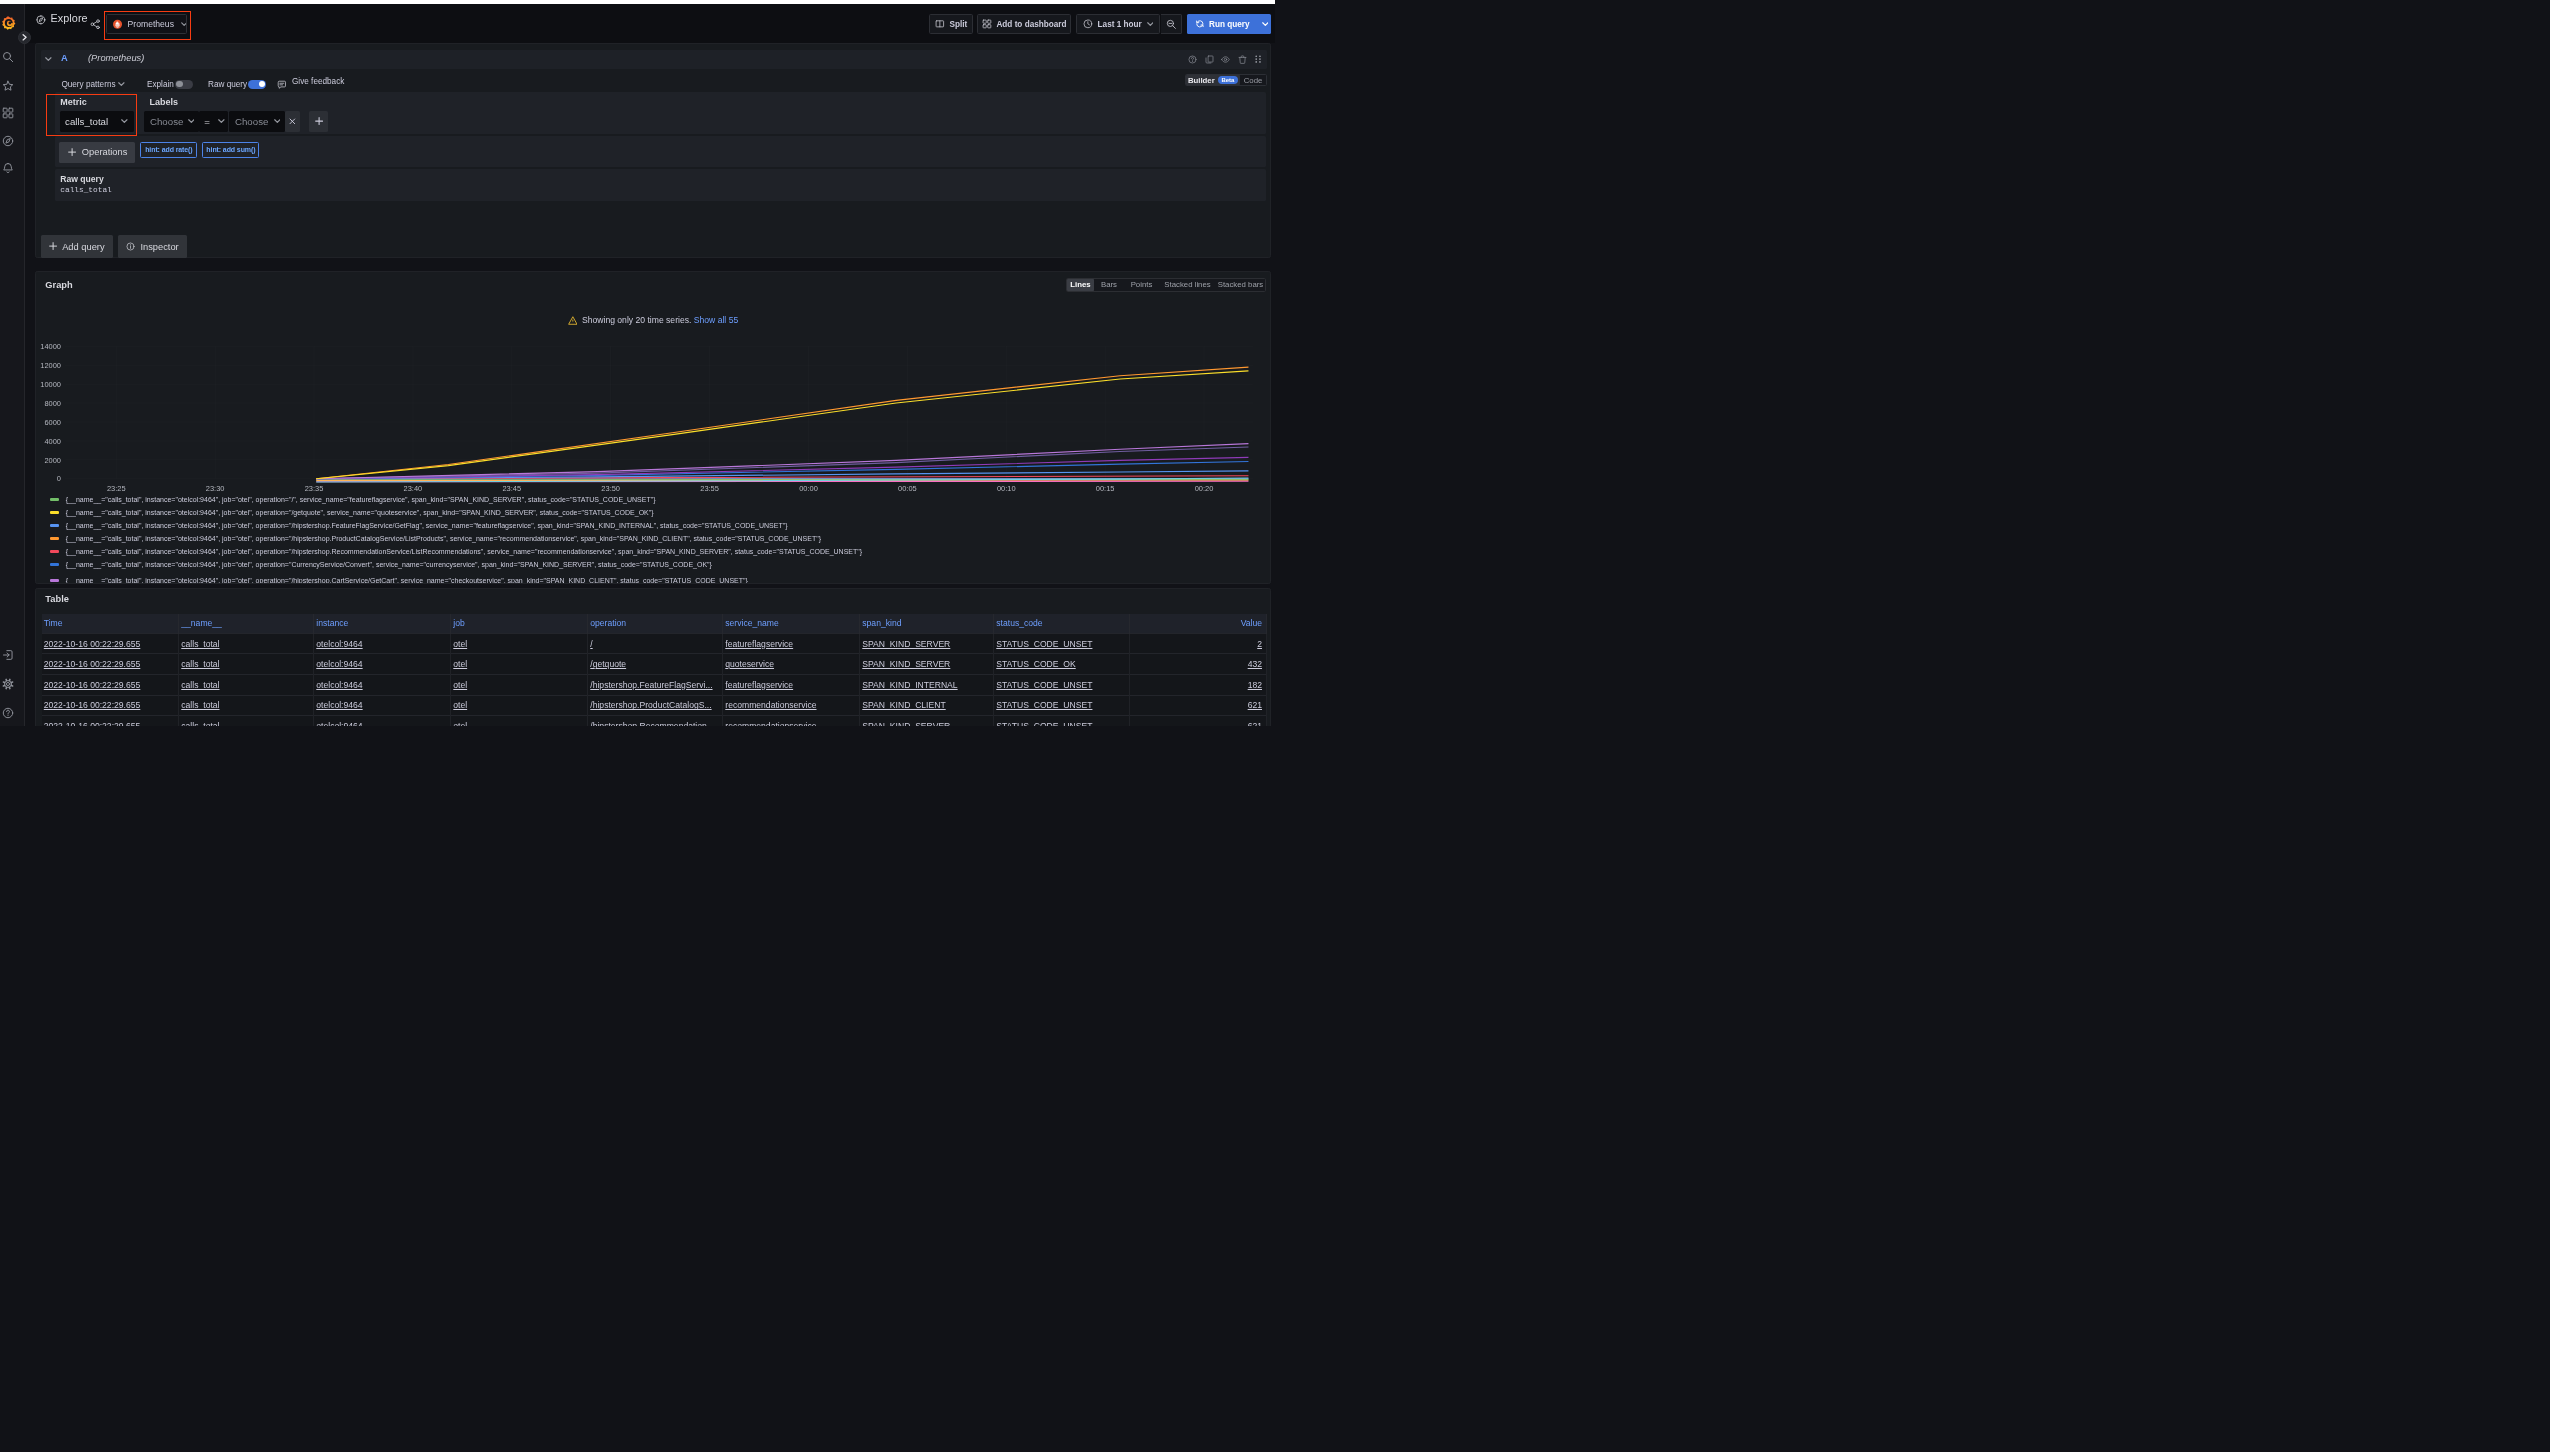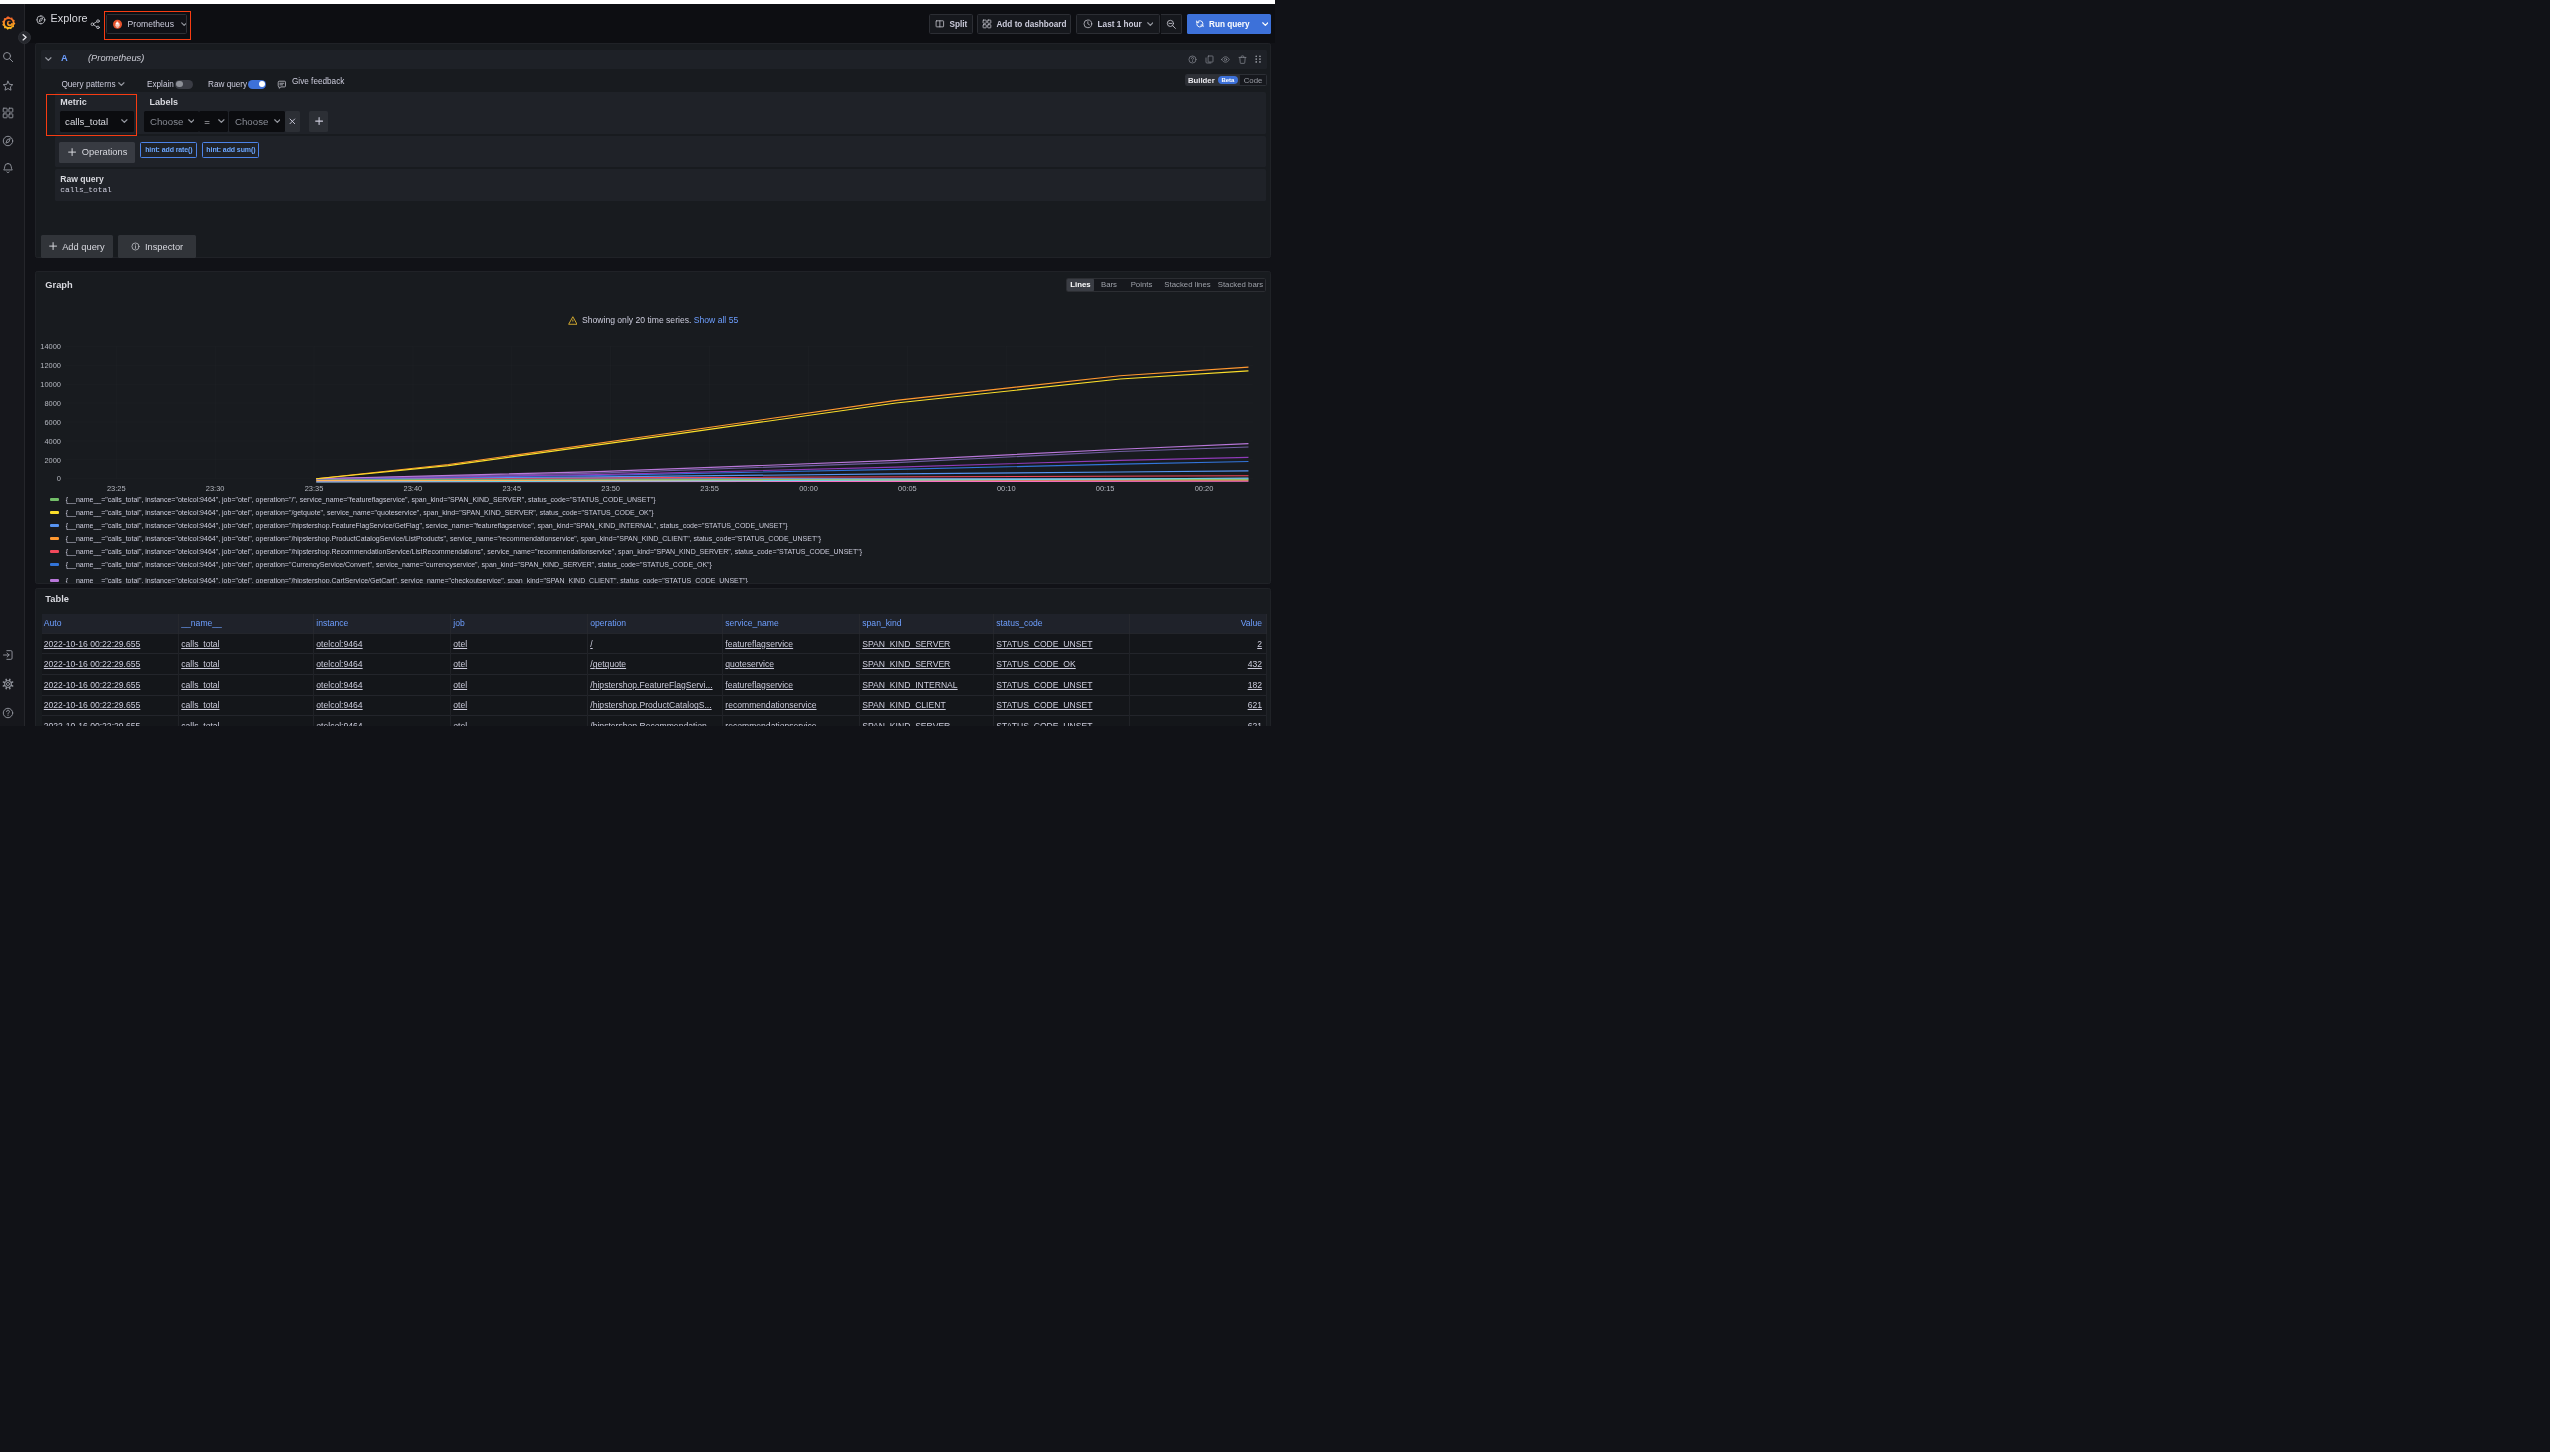--- a/index.html
+++ b/index.html
@@ -284,21 +284,21 @@
     <div style="position:absolute;left:4.9px;top:4.5px;font-size:8.6px;font-weight:700;color:#d8d9df;">Raw query</div>
     <div style="position:absolute;left:4.9px;top:17px;font-family:'Liberation Mono',monospace;font-size:7.8px;color:#ccccdc;">calls_total</div>
   </div>
 
   <div style="position:absolute;left:4.7px;top:191px;width:72px;height:23px;background:#313439;border-radius:1.5px;display:flex;align-items:center;justify-content:center;gap:5.2px;">
     <svg width="8.2" height="8.2" viewBox="0 0 10 10">
         <path d="M5 0.8 V9.2 M0.8 5 H9.2" stroke="#d8d9df" stroke-width="1.2" stroke-linecap="round"></path>
       </svg>
     <span style="font-size:9.3px;font-weight:500;color:#d8d9df;">Add query</span>
   </div>
-  <div style="position:absolute;left:82px;top:191px;width:78px;height:23px;background:#313439;border-radius:1.5px;display:flex;align-items:center;justify-content:center;gap:5.2px;">
+  <div style="position:absolute;left:82px;top:191px;width:69px;height:23px;background:#313439;border-radius:1.5px;display:flex;align-items:center;justify-content:center;gap:5.2px;">
     <svg class="icon" style="stroke:#d8d9df;stroke-width:1.2;" width="9" height="9" viewBox="0 0 16 16">
       <circle cx="8" cy="8" r="6.3"></circle>
         <line x1="8" y1="7" x2="8" y2="11.3"></line>
         <line x1="8" y1="4.8" x2="8" y2="5"></line>
     </svg>
     <span style="font-size:9.3px;font-weight:500;color:#d8d9df;">Inspector</span>
   </div>
 </div>
 
 <div class="panel" id="gpanel" style="left:35px;top:271px;width:1236px;height:313px;overflow:hidden;">
@@ -422,21 +422,21 @@
         <col style="width:137px">
         <col style="width:137px">
         <col style="width:135px">
         <col style="width:137px">
         <col style="width:134px">
         <col style="width:136px">
         <col style="width:137px">
       </colgroup>
     <tbody>
         <tr class="th">
-      <td>Auto</td>
+      <td>Time</td>
           <td>__name__</td>
           <td>instance</td>
           <td>job</td>
           <td>operation</td>
           <td>service_name</td>
           <td>span_kind</td>
           <td>status_code</td>
           <td class="num">Value</td>
     </tr>
     <tr class="tr">

